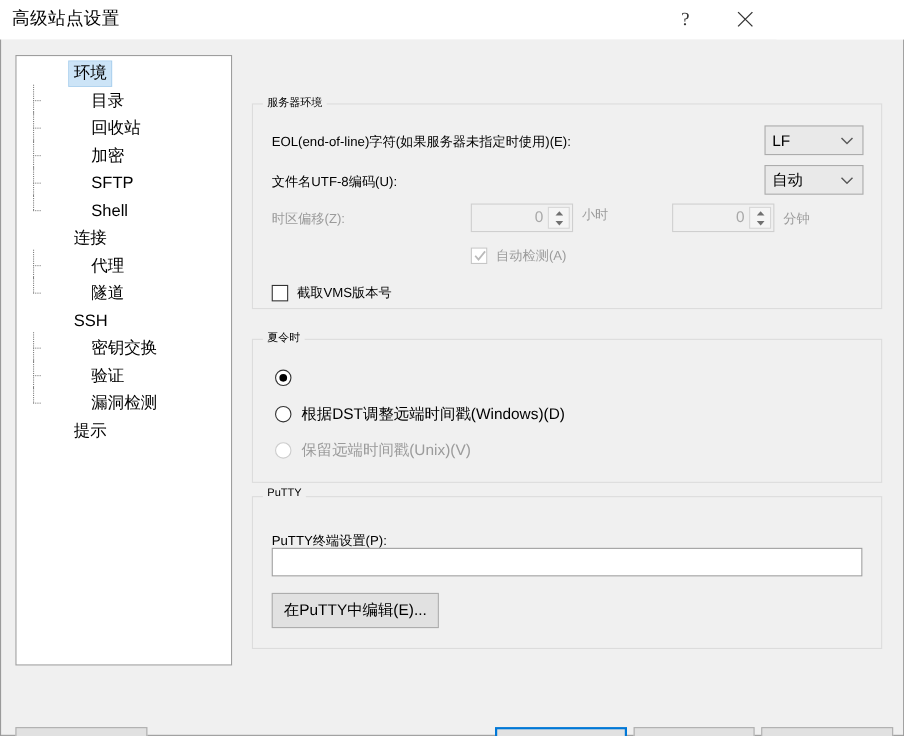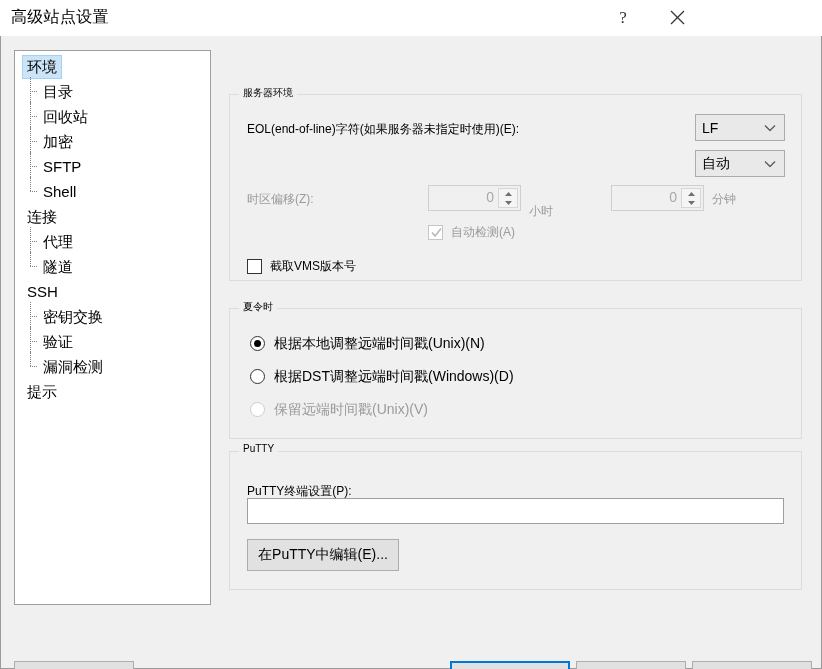--- a/index.html
+++ b/index.html
@@ -56,20 +56,21 @@
   .tnode {
     position: relative;
     height: 25px; line-height: 25px;
     font-size: 15px;
     white-space: nowrap;
   }
   .tnode .lbl {
     display: inline-block;
     padding: 1px 4px 2px 4px;
     line-height: 19px;
+    margin-left: 40px;
   }
   .tnode.root { padding-left: 8px; }
   .tnode.child { padding-left: 24px; }
   .tnode.child::before {
     content: "";
     position: absolute;
     left: 15px; top: 12px;
     width: 7px; height: 0;
     border-top: 1px dotted #808080;
   }
@@ -252,20 +253,21 @@
     <div class="gtitle">服务器环境</div>
 
     <div class="row-label" style="left:17px; top:26px;">EOL(end-of-line)字符(如果服务器未指定时使用)(E):</div>
     <div class="combo" style="left:465px; top:19px; width:90px;">
       <span>LF</span>
       <svg class="chev" viewBox="0 0 12 7">
         <polyline points="1,1 6,6 11,1" fill="none" stroke="#5a5a5a" stroke-width="1.3"></polyline>
       </svg>
     </div>
 
+    <div class="row-label" style="left:17px; top:62px;">文件名UTF-8编码(U):</div>
     <div class="combo" style="left:465px; top:55px; width:90px;">
       <span>自动</span>
       <svg class="chev" viewBox="0 0 12 7">
         <polyline points="1,1 6,6 11,1" fill="none" stroke="#5a5a5a" stroke-width="1.3"></polyline>
       </svg>
     </div>
 
     <div class="row-label dim" style="left:17px; top:96px;">时区偏移(Z):</div>
 
     <div class="spin" style="left:198px; top:90px;">
@@ -276,21 +278,21 @@
               <polygon points="4.5,1 8,5 1,5" fill="#707070"></polygon>
             </svg>
         </span>
         <span class="ar dn">
           <svg width="9" height="6" viewBox="0 0 9 6">
               <polygon points="4.5,5 1,1 8,1" fill="#707070"></polygon>
             </svg>
         </span>
       </span>
     </div>
-    <div class="row-label dim" style="left:299px; top:108px;text-align:center;">小时</div>
+    <div class="row-label dim" style="left:299px; top:92px;text-align:center;">小时</div>
 
     <div class="spin" style="left:381px; top:90px;">
       <span class="val">0</span>
       <span class="btns">
         <span class="ar up">
           <svg width="9" height="6" viewBox="0 0 9 6">
               <polygon points="4.5,1 8,5 1,5" fill="#707070"></polygon>
             </svg>
         </span>
         <span class="ar dn">
@@ -312,21 +314,20 @@
     <div class="chk" style="left:17px; top:164px;"></div>
     <div class="row-label" style="left:40px; top:163px;">截取VMS版本号</div>
   </div>
 
   <div class="group" id="grp-dst">
     <div class="gtitle">夏令时</div>
 
     <div class="rad" style="left:20px; top:27px;">
       <span class="dot"></span>
     </div>
-    <div class="opt-label" style="left:44px; top:26px;">根据本地调整远端时间戳(Unix)(N)</div>
 
     <div class="rad" style="left:20px; top:60px;"></div>
     <div class="opt-label" style="left:44px; top:59px;">根据DST调整远端时间戳(Windows)(D)</div>
 
     <div class="rad disabled" style="left:20px; top:93px;"></div>
     <div class="opt-label dim" style="left:44px; top:92px;">保留远端时间戳(Unix)(V)</div>
   </div>
 
   <div class="group" id="grp-putty">
     <div class="gtitle">PuTTY</div>

